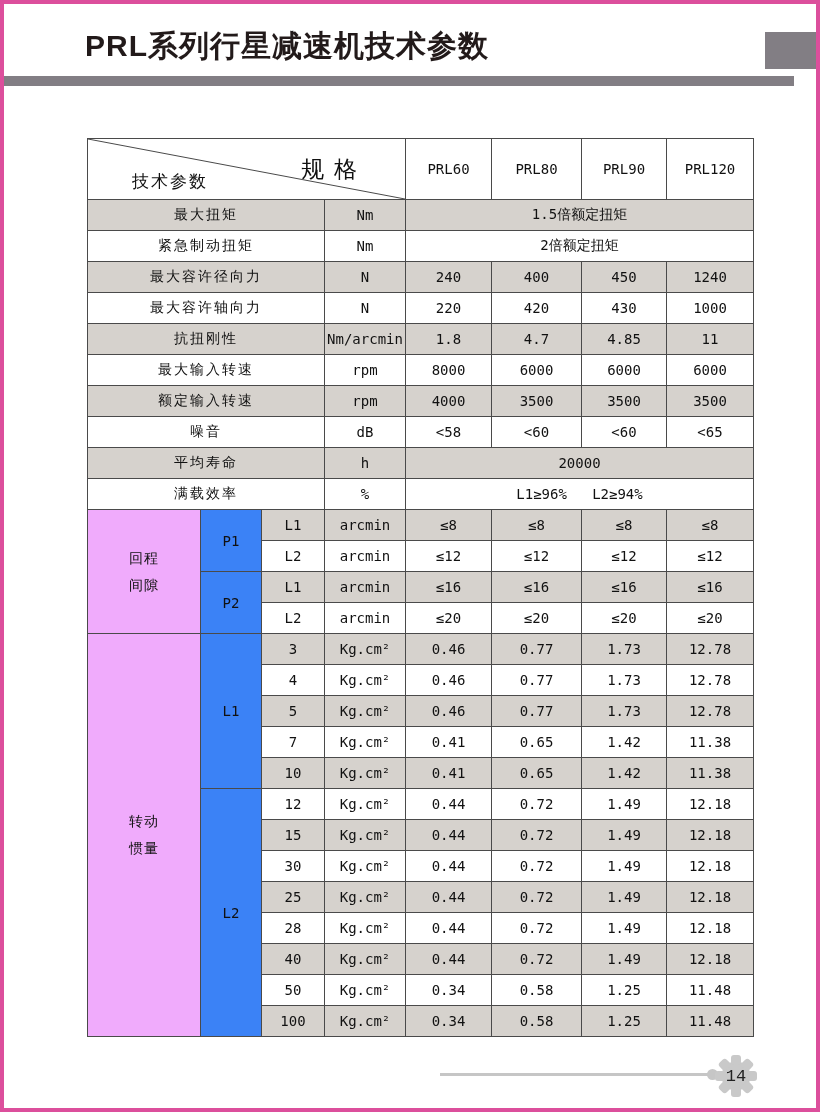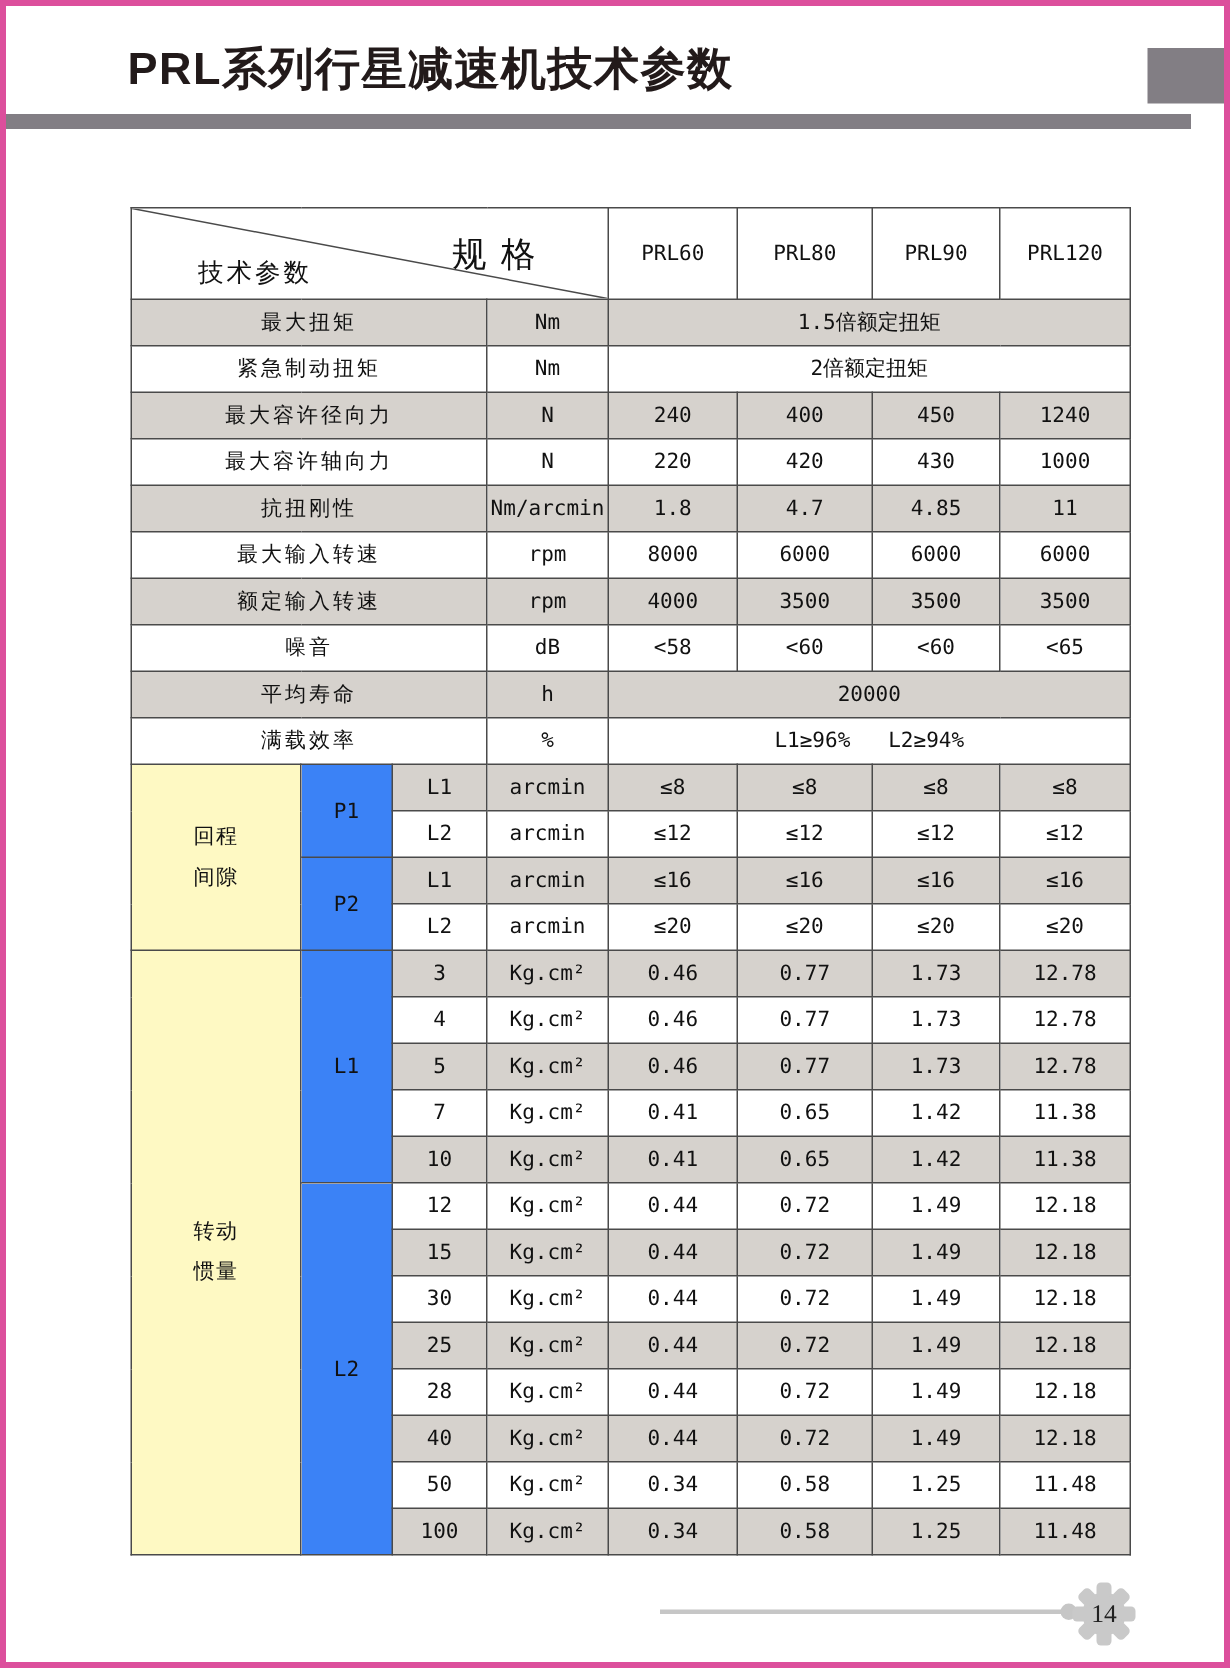--- a/index.html
+++ b/index.html
@@ -22,34 +22,34 @@
     border-collapse:collapse;table-layout:fixed;
   }
   .spec td{border:1px solid #4a4a4a;text-align:center;vertical-align:middle;
     padding:0;height:30px;font-size:14px;overflow:hidden;}
   .spec tr.hdr td{height:60px;}
   .spec .s{background:var(--shade,#d6d2cd);}
   .lbl{font-size:16px;letter-spacing:2px;padding-right:42px;font-family:Liberation Mono, monospace;}
   .unit,.val,.span-val,.mid,.lvl,.colhdr{font-family:"DejaVu Sans Mono","Liberation Mono",monospace;}
   .colhdr{font-size:15px;}
   .span-val{white-space:pre;margin-top:46px;}
-  .grp{font-size:16px;letter-spacing:1px;background:#fef9c3;}
+  .grp{font-size:16px;letter-spacing:1px;background:#f0abfc;}
   .grp div{line-height:27px;}
   .mid{background:#3b82f6;}
   .diag{position:relative;padding:0;}
   .diag svg{position:absolute;left:0;top:0;width:100%;height:100%;display:block;}
   .diag .c-top{position:absolute;right:46px;top:15px;font-size:23px;letter-spacing:2px;}
   .diag .c-bot{position:absolute;left:20px;bottom:6px;font-size:17px;letter-spacing:2px;margin-left:24px;}
   
   .footer-line{position:absolute;left:436px;top:1069px;width:272px;height:3px;background:#c6c6c6;}
   .footer-dot{position:absolute;left:703px;top:1065px;width:11px;height:11px;border-radius:50%;background:#c6c6c6;}
   .page-badge{position:absolute;left:709px;top:1049px;width:46px;height:46px;}
   .page-badge .num{
     position:absolute;left:0;top:0;width:46px;height:46px;display:flex;align-items:center;justify-content:center;
-    font-family:Liberation Serif, serif;font-size:17px;color:#222;
+    font-family:Liberation Mono, monospace;font-size:17px;color:#222;
   }
 </style>
 </head>
 <body>
 
 <div id="page">
 
   <div class="title">PRL系列行星减速机技术参数</div>
   <div class="title-bar"></div>
   <div class="corner-square"></div>

